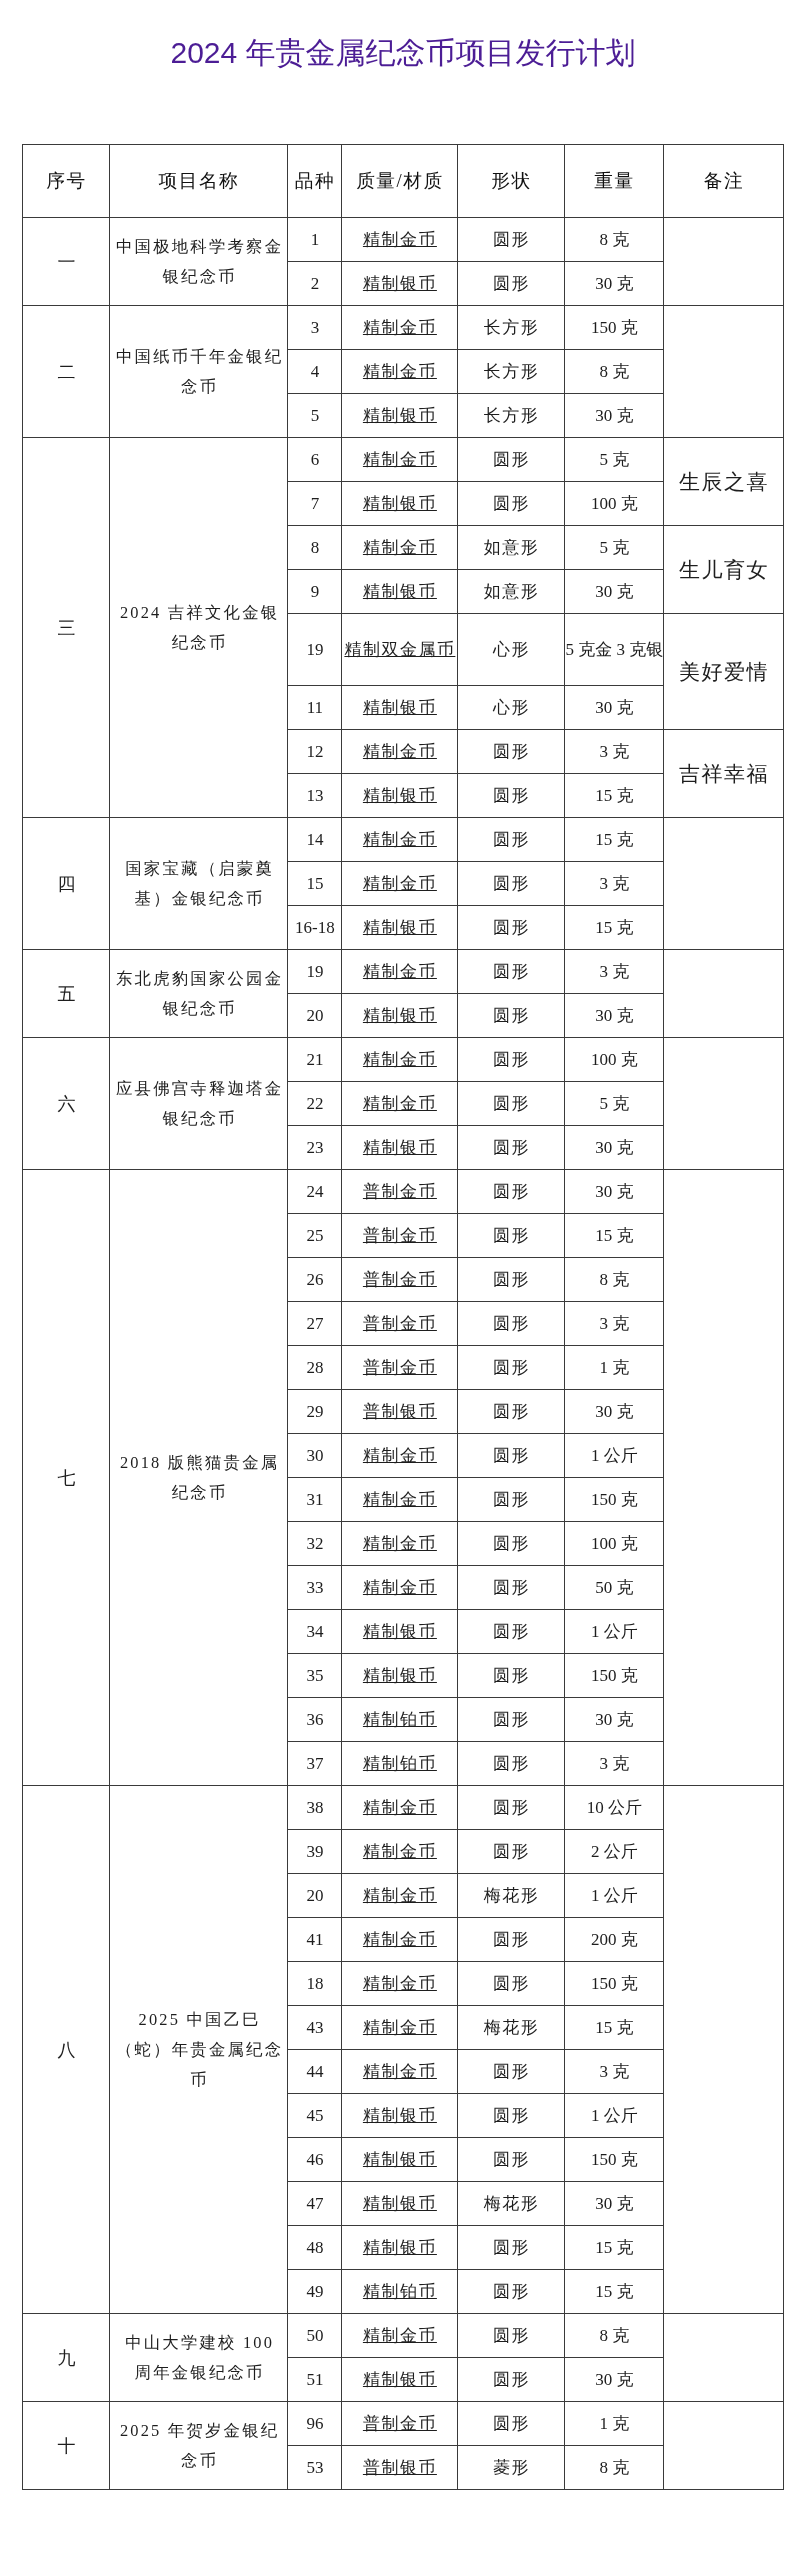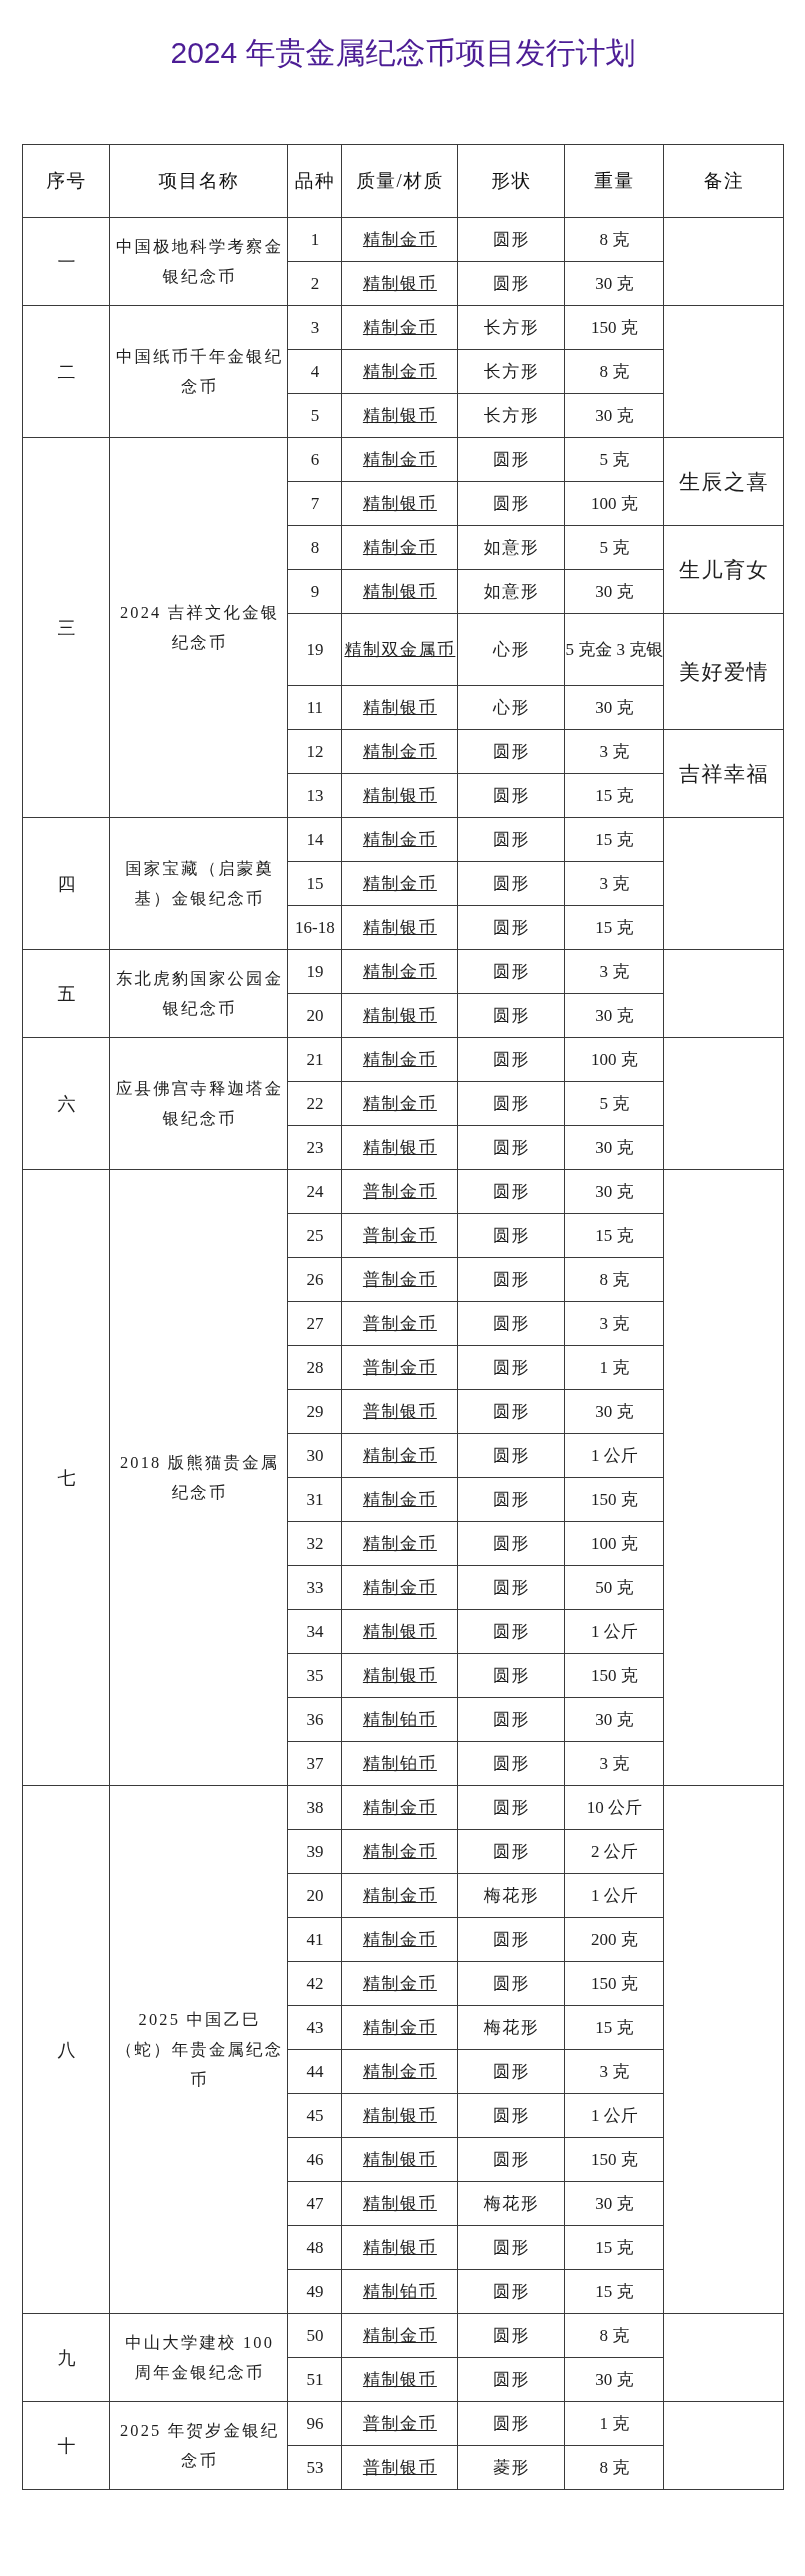--- a/index.html
+++ b/index.html
@@ -306,21 +306,21 @@
         <td class="shape">梅花形</td>
         <td class="wt">1 公斤</td>
       </tr>
       <tr class="r">
         <td class="no">41</td>
         <td class="mat">精制金币</td>
         <td class="shape">圆形</td>
         <td class="wt">200 克</td>
       </tr>
       <tr class="r">
-        <td class="no">42</td>
+        <td class="no">18</td>
         <td class="mat">精制金币</td>
         <td class="shape">圆形</td>
         <td class="wt">150 克</td>
       </tr>
       <tr class="r">
         <td class="no">43</td>
         <td class="mat">精制金币</td>
         <td class="shape">梅花形</td>
         <td class="wt">15 克</td>
       </tr>

